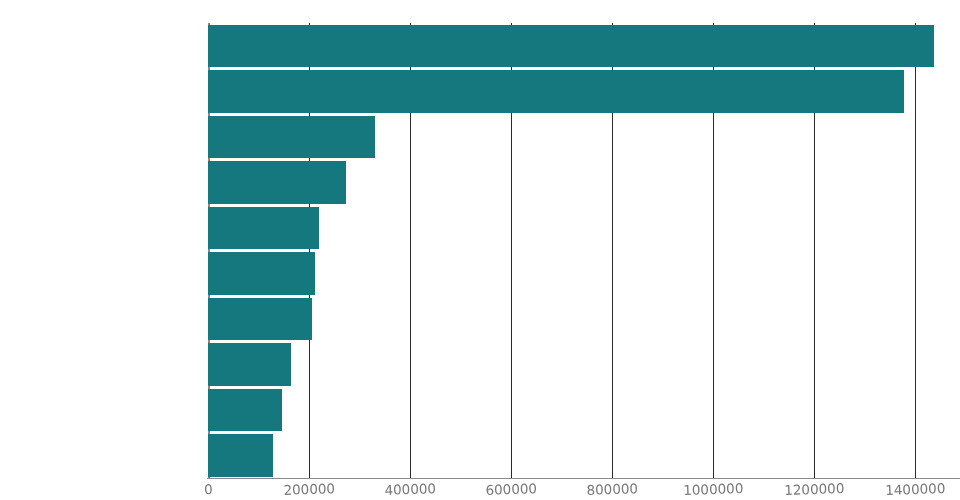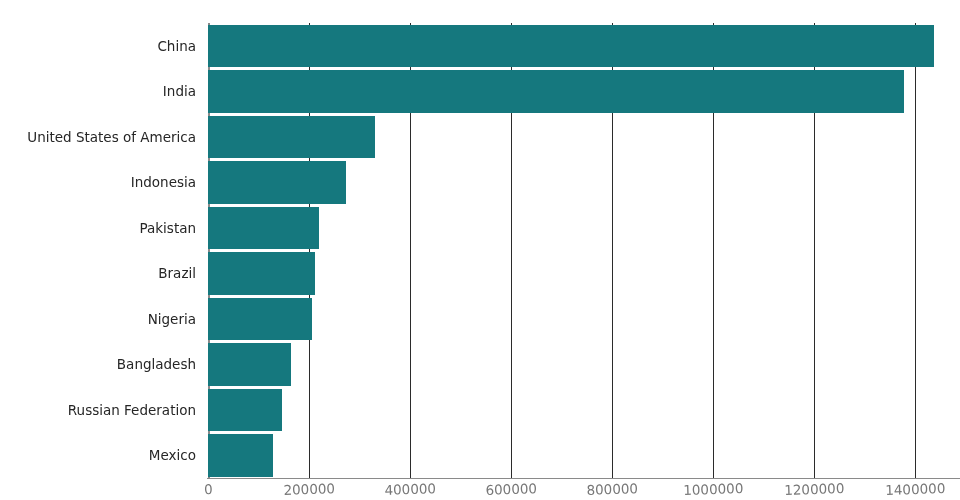--- a/index.html
+++ b/index.html
@@ -104,32 +104,20 @@
     white-space: nowrap;
     transform: translateX(-50%) rotate(-2deg);
     transform-origin: center top;
   }
 </style>
 </head>
 <body>
 
 <div id="chart-root">
 
-  <div id="cat-labels">
-      <div class="cat-label-item" style="top: 22.75px; color: rgb(38, 38, 38);">China</div>
-      <div class="cat-label-item" style="top: 68.25px; color: rgb(38, 38, 38);">India</div>
-      <div class="cat-label-item" style="top: 113.75px; color: rgb(38, 38, 38);">United States of America</div>
-      <div class="cat-label-item" style="top: 159.25px; color: rgb(38, 38, 38);">Indonesia</div>
-      <div class="cat-label-item" style="top: 204.75px; color: rgb(38, 38, 38);">Pakistan</div>
-      <div class="cat-label-item" style="top: 250.25px; color: rgb(38, 38, 38);">Brazil</div>
-      <div class="cat-label-item" style="top: 295.75px; color: rgb(38, 38, 38);">Nigeria</div>
-      <div class="cat-label-item" style="top: 341.25px; color: rgb(38, 38, 38);">Bangladesh</div>
-      <div class="cat-label-item" style="top: 386.75px; color: rgb(38, 38, 38);">Russian Federation</div>
-      <div class="cat-label-item" style="top: 432.25px; color: rgb(38, 38, 38);">Mexico</div>
-    </div>
 
   <div id="plot-area">
       <div class="gridline zero-line" style="left: 0px; background: rgb(138, 138, 138);"></div>
       <div class="gridline" style="left: 100.94px; background: rgb(43, 43, 43);"></div>
       <div class="gridline" style="left: 201.879px; background: rgb(43, 43, 43);"></div>
       <div class="gridline" style="left: 302.819px; background: rgb(43, 43, 43);"></div>
       <div class="gridline" style="left: 403.758px; background: rgb(43, 43, 43);"></div>
       <div class="gridline" style="left: 504.698px; background: rgb(43, 43, 43);"></div>
       <div class="gridline" style="left: 605.638px; background: rgb(43, 43, 43);"></div>
       <div class="gridline" style="left: 706.577px; background: rgb(43, 43, 43);"></div>

